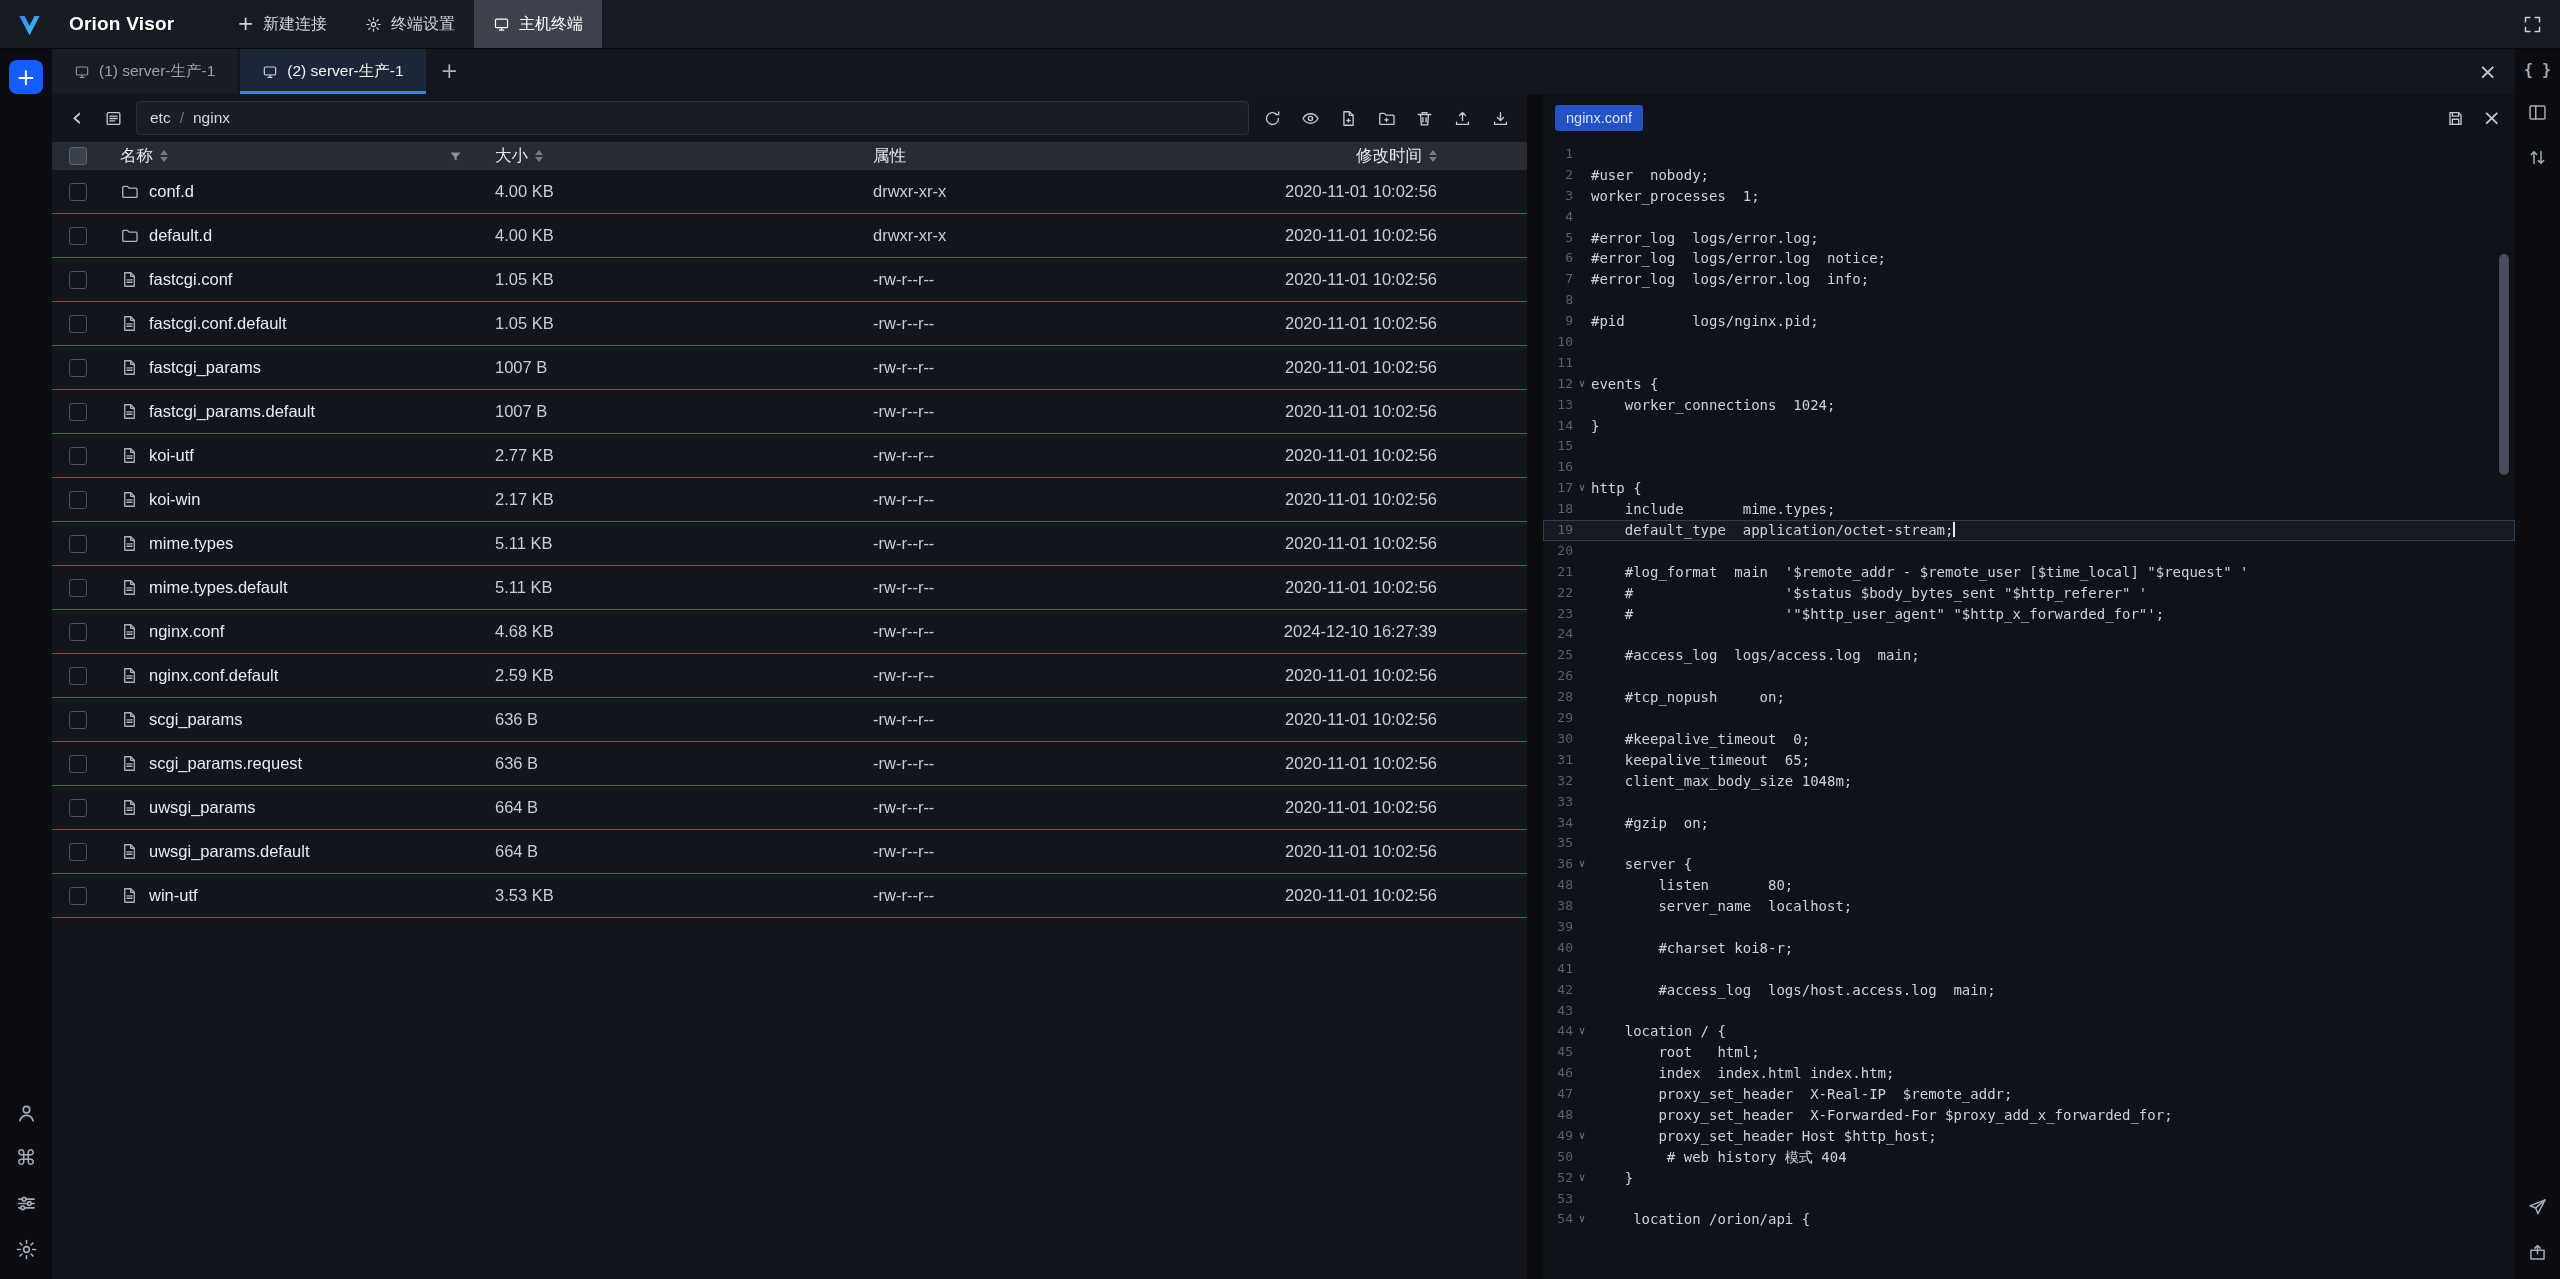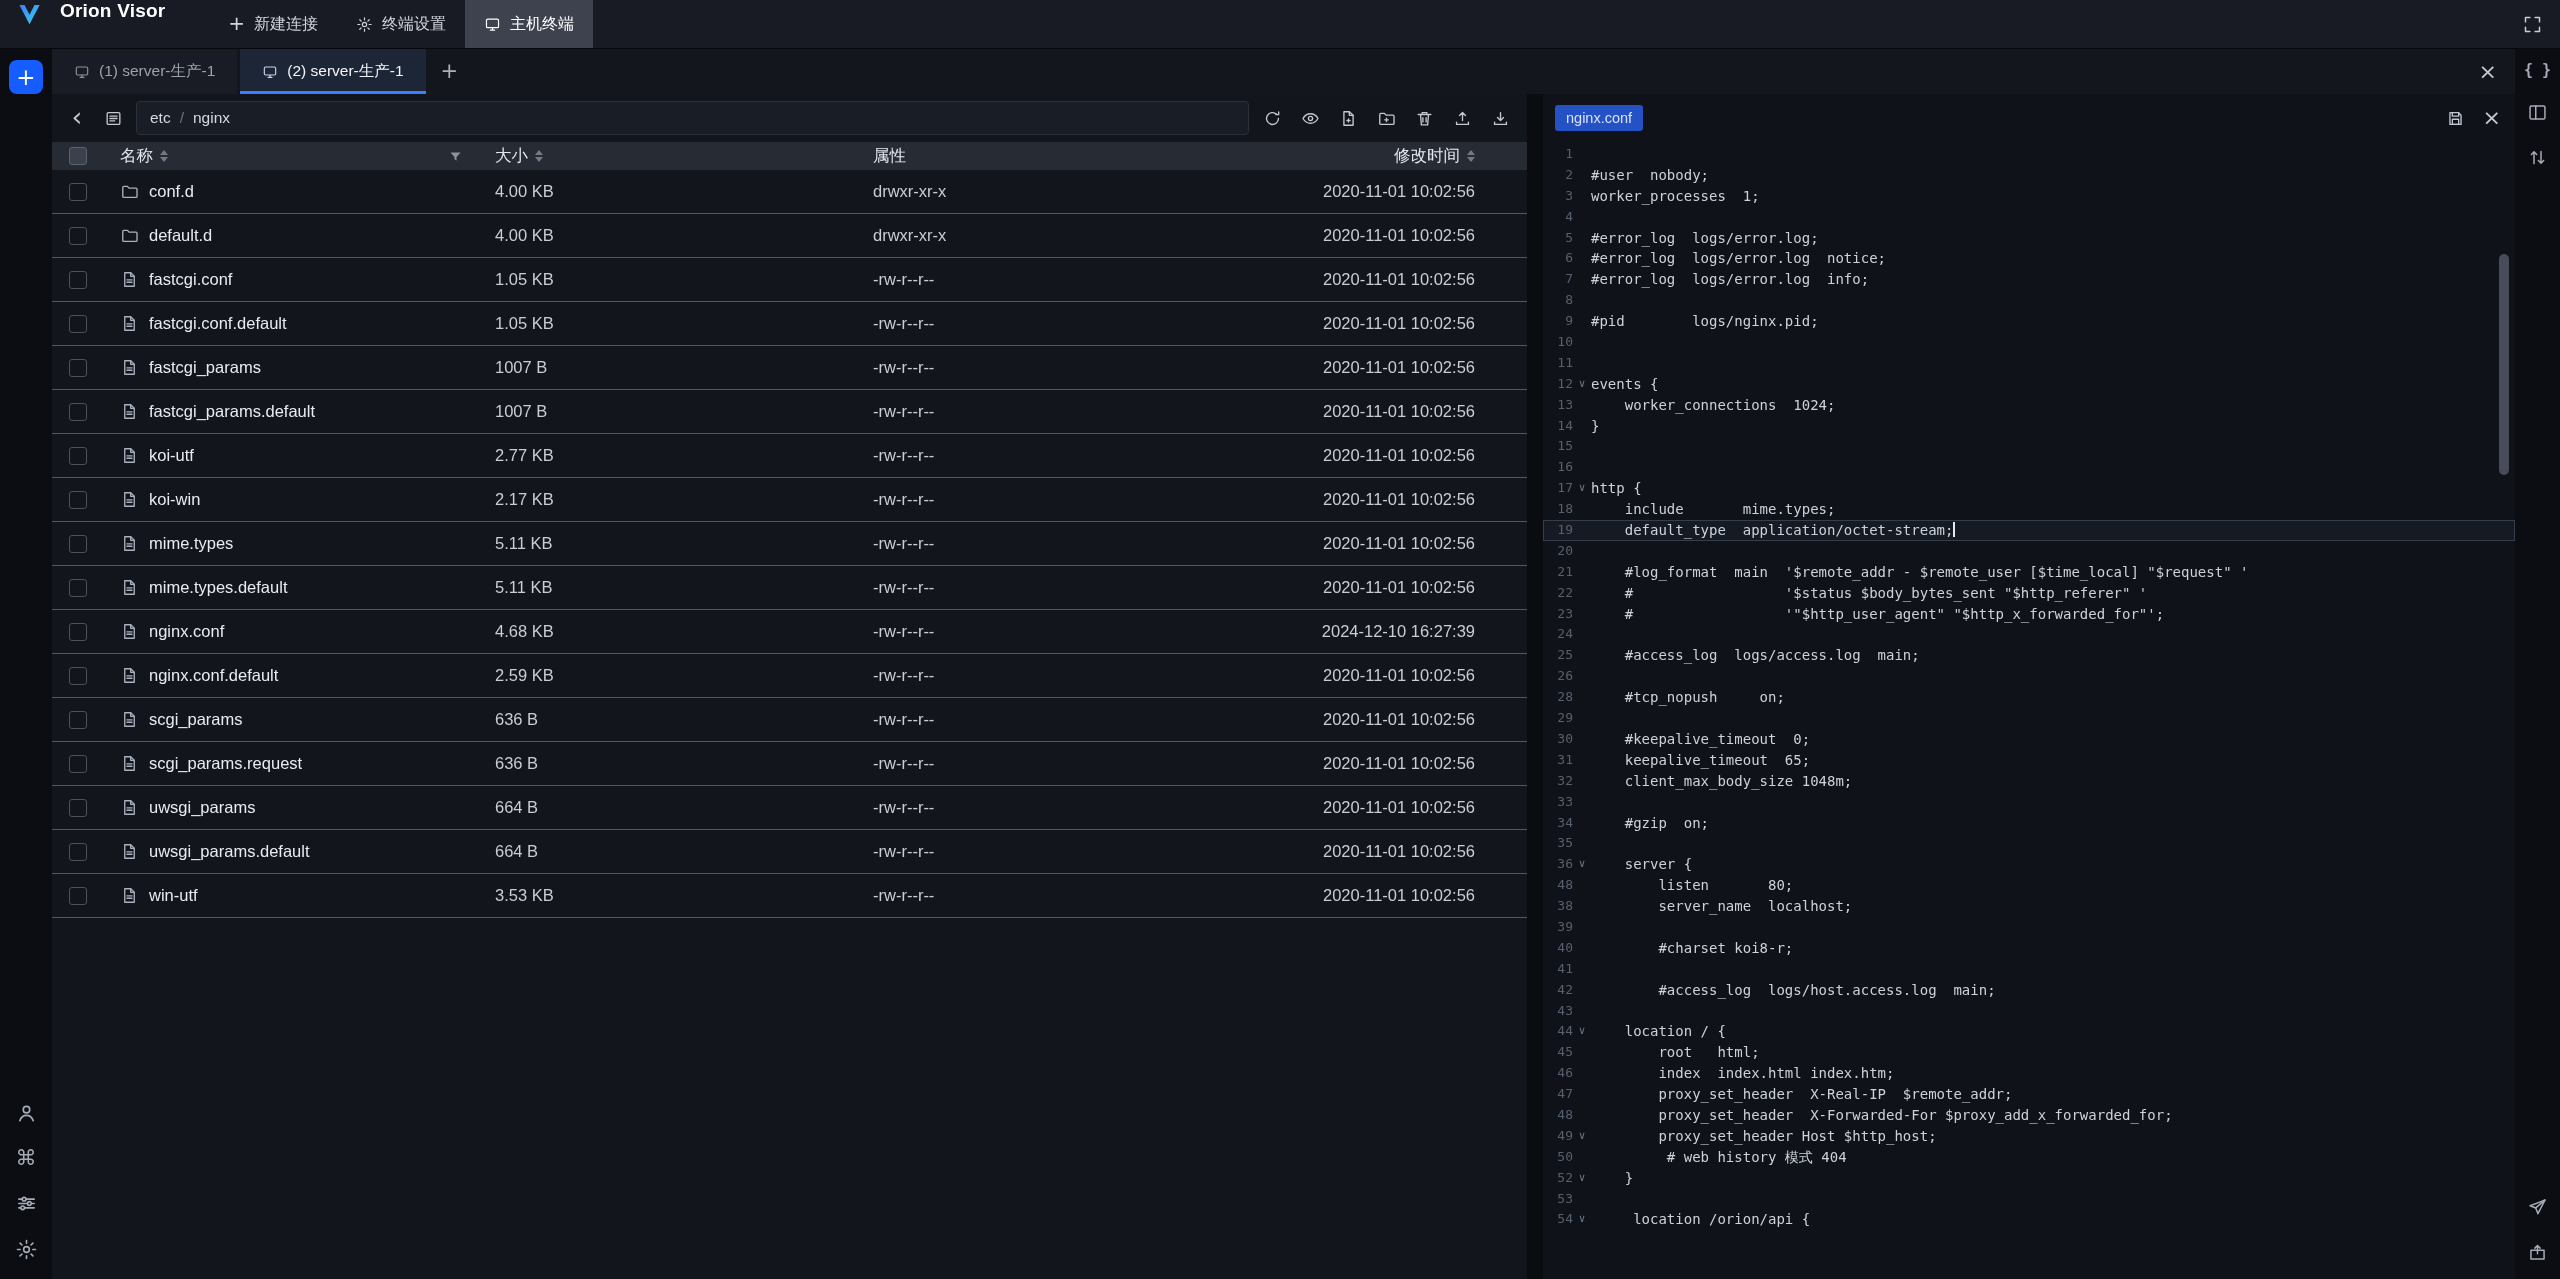--- a/index.html
+++ b/index.html
@@ -8,21 +8,21 @@
        -webkit-font-smoothing:antialiased;}
   .spacer{flex:1}
   .glyph{font-family:"DejaVu Sans", sans-serif;line-height:1}
   .ic{display:inline-flex;align-items:center;justify-content:center}
   .ic svg{display:block;width:100%;height:100%;fill:none;stroke:currentColor;stroke-width:1.7;stroke-linecap:round;stroke-linejoin:round}
   .ic14{width:15px;height:15px}.ic15{width:16px;height:16px}.ic16{width:17px;height:17px}
   .ic18{width:19px;height:19px}.ic20{width:21px;height:21px}.ic22{width:23px;height:23px}
 
   
   .topbar{height:48px;background:#181b23;display:flex;align-items:center;border-bottom:1px solid #07080c}
-  .brand{display:flex;align-items:flex-start;gap:17px;padding:0 18px 0 16px;height:48px;cursor:pointer}
+  .brand{display:flex;align-items:center;gap:26px;padding:0 18px 0 16px;height:48px;cursor:pointer}
   .logo{width:27px;height:27px}
   .logo svg{width:100%;height:100%}
   .brand-name{font-size:19px;font-weight:bold;color:#ffffff;letter-spacing:.2px}
   .topmenu{display:flex;align-items:stretch;height:48px;margin-left:26px}
   .menu-item{display:flex;align-items:center;gap:9px;padding:0 19px;font-size:16px;color:#cfd3db;cursor:pointer}
   .menu-item .glyph{font-size:20px;margin-top:-2px}
   .menu-item.active{background:#3d424e;color:#ffffff}
   .tb-right{color:#c9cdd4;margin-right:17px;cursor:pointer}
 
   
@@ -66,21 +66,21 @@
   .crumb{cursor:pointer}
   .bc-sep{color:#6a7280}
   .crumb-item:last-of-type .bc-sep{display:none}
 
   
   .thead,.frow{display:grid;grid-template-columns:52px 375px 378px 423px 247px;align-items:center}
   .thead{height:28px;background:#262b34;font-size:16.5px;color:#e6e8ee}
   .cell{display:flex;align-items:center;box-sizing:border-box}
   .c-name,.c-size,.c-attr{padding-left:16px}
   .c-check{justify-content:center}
-  .c-time{justify-content:flex-end;padding-right:52px}
+  .c-time{justify-content:flex-end;padding-right:90px}
   .sort{display:inline-flex;flex-direction:column;gap:2px;margin-left:7px;cursor:pointer}
   .sort i{display:block;width:0;height:0;border-left:4px solid transparent;border-right:4px solid transparent}
   .sort .up{border-bottom:5px solid #737a87}
   .sort .dn{border-top:5px solid #737a87}
   .funnel{margin-left:auto;margin-right:16px;color:#8b919d;cursor:pointer}
   .funnel svg{fill:currentColor;stroke:none}
   .checkbox{width:18px;height:18px;border:1.5px solid #4b515d;border-radius:3px;box-sizing:border-box;cursor:pointer}
   .checkbox.all{background:#3a404c;border-color:#5a6170}
   .tbody{overflow:hidden}
   .frow{height:43px;border-bottom:1px solid #15803d;font-size:16.5px;color:#c8cdd6;cursor:pointer}

